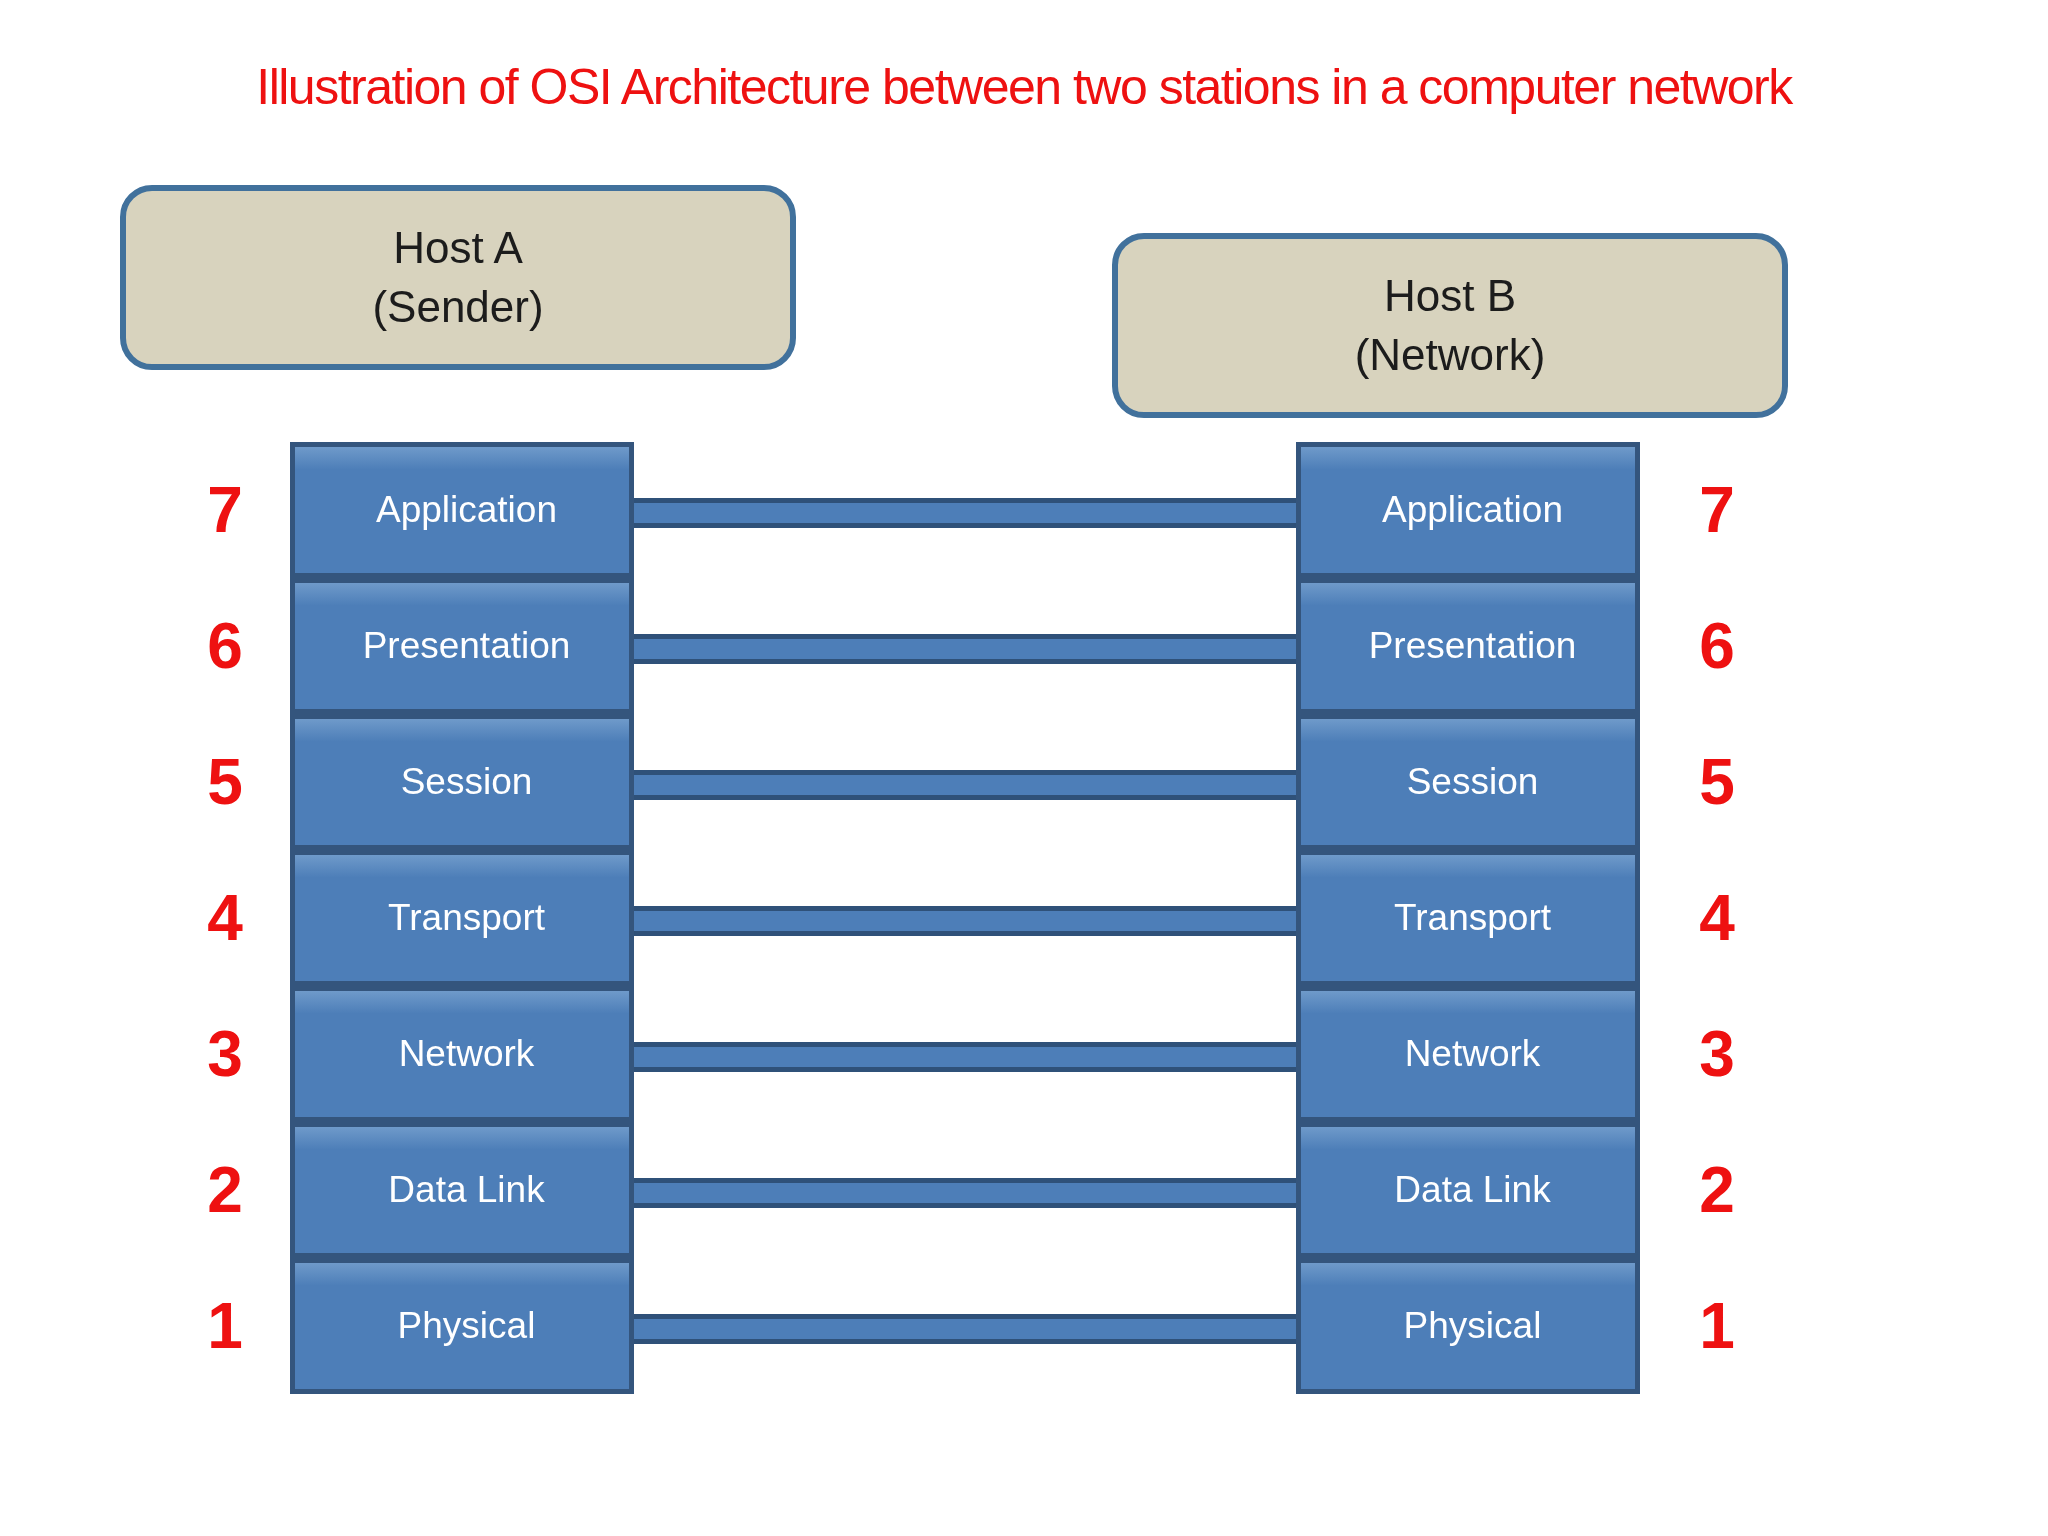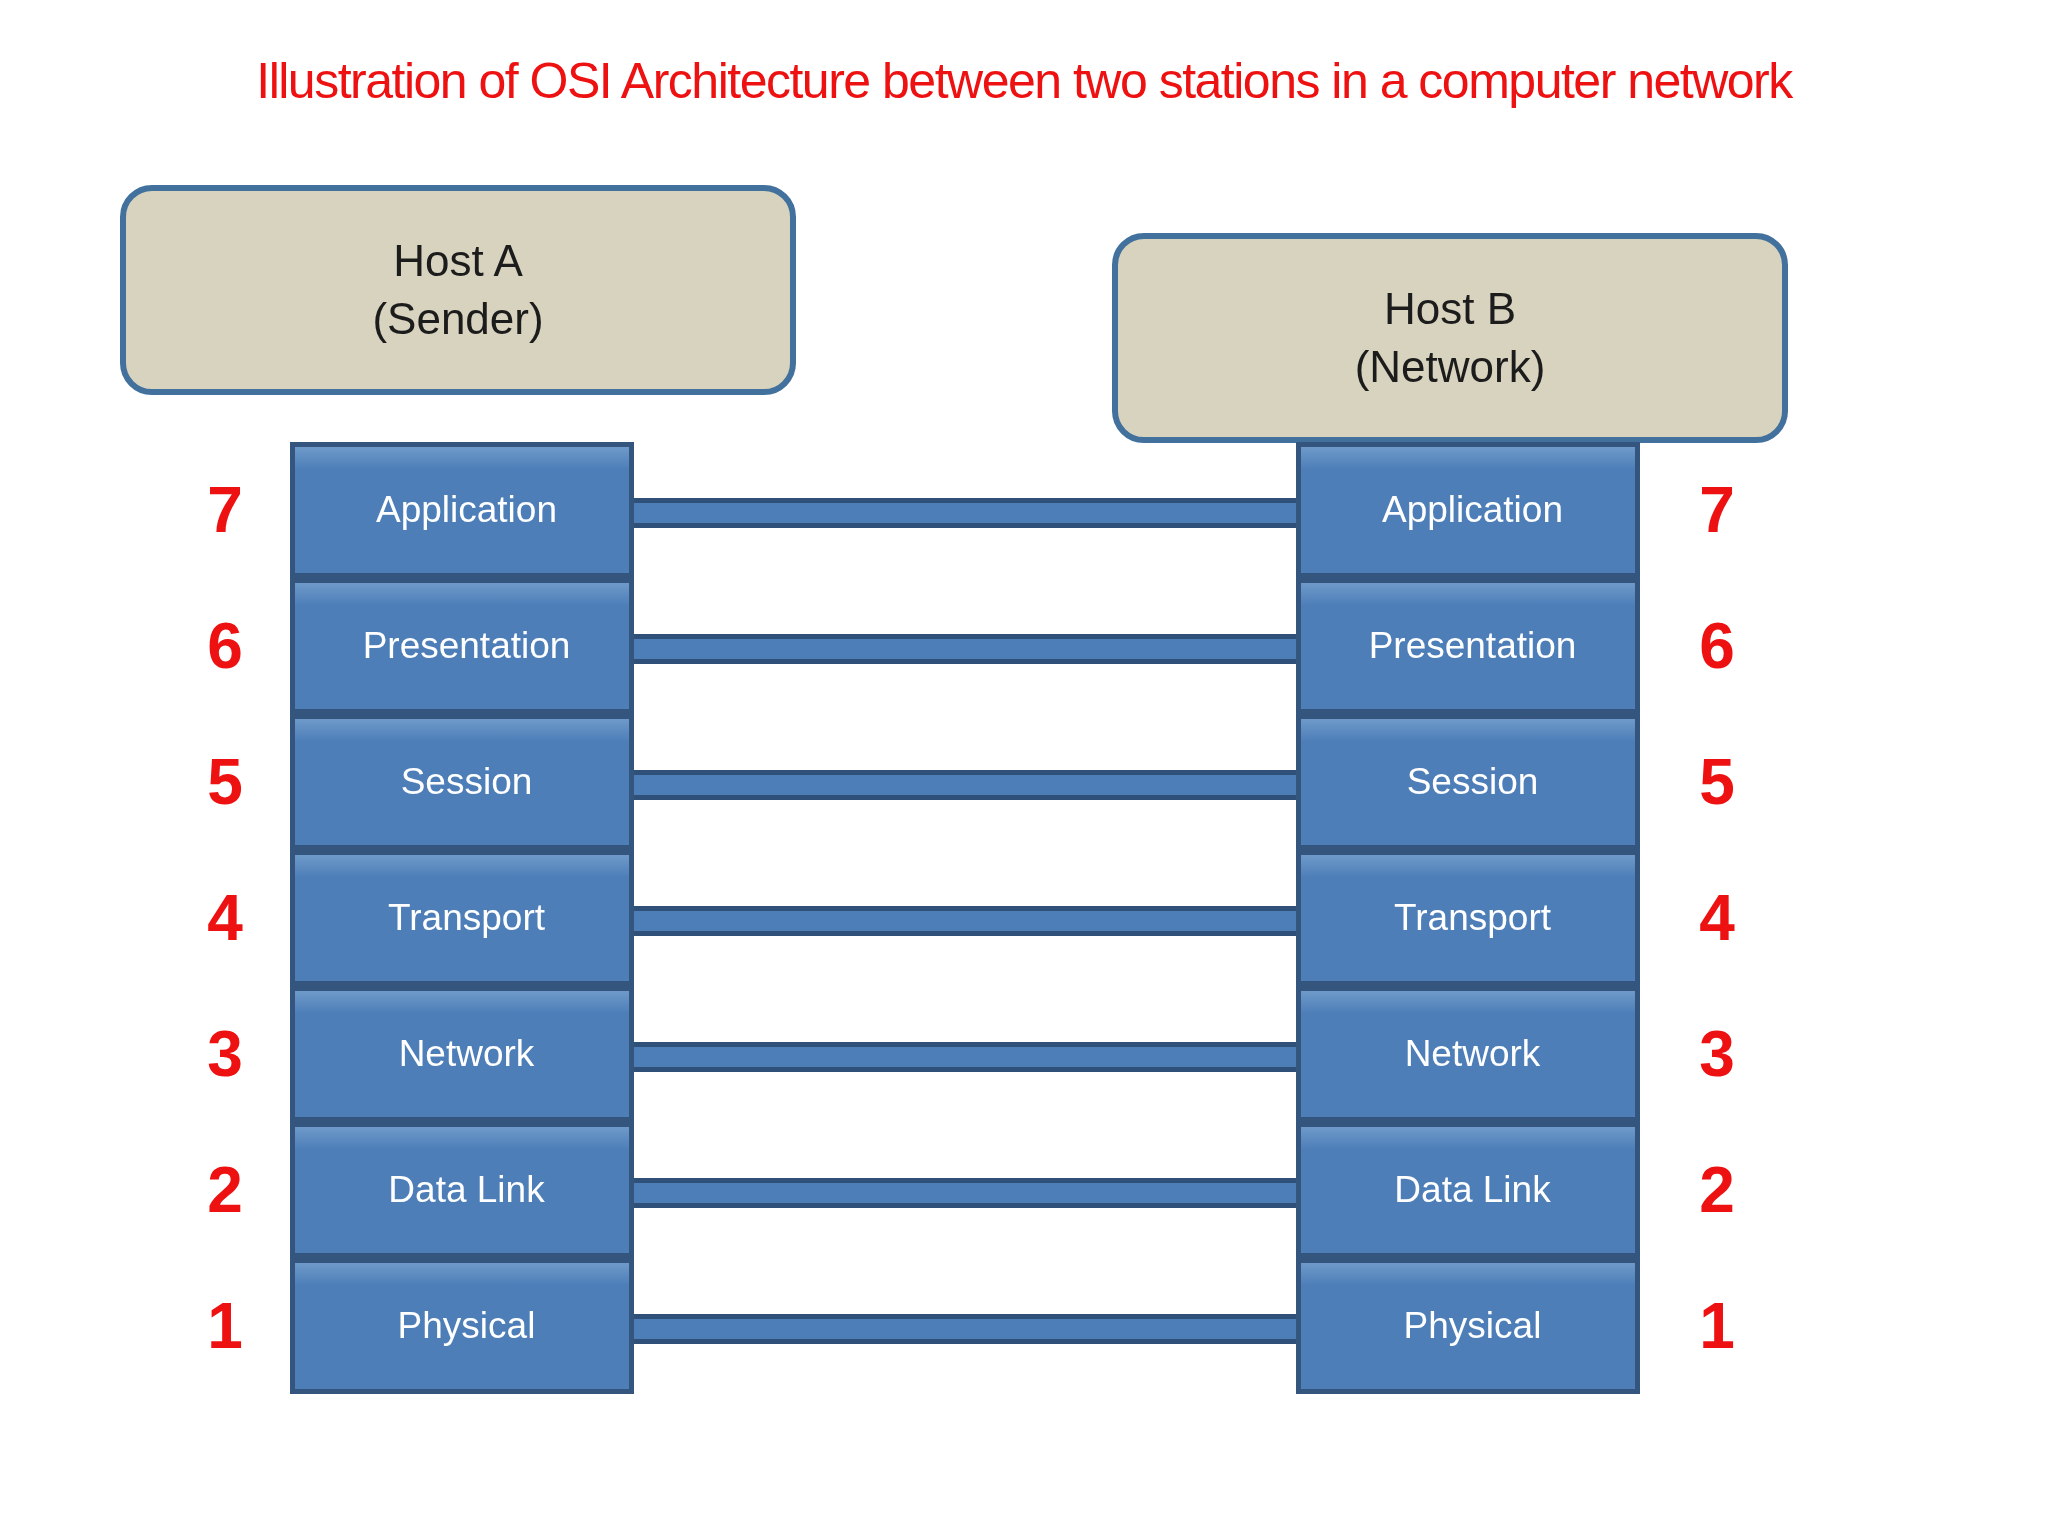--- a/index.html
+++ b/index.html
@@ -12,35 +12,35 @@
     width: 2048px;
     height: 1536px;
     overflow: hidden;
     background: var(--background, #ffffff);
     font-family: "Liberation Sans", sans-serif;
   }
 
   
   .title {
     position: absolute;
-    top: 52px;
+    top: 58px;
     left: 0;
     width: 2048px;
     text-align: center;
     font-size: 50px;
     letter-spacing: -1.5px;
     color: var(--title-red, #ee1111);
     white-space: nowrap;
   }
 
   
   .host {
     position: absolute;
     top: 185px;
-    height: 210px;
+    height: 185px;
     width: 676px;
     box-sizing: border-box;
     background: var(--host-fill, #d8d3be);
     border: 6px solid var(--host-border, #41719c);
     border-radius: 32px;
     display: flex;
     flex-direction: column;
     align-items: center;
     justify-content: center;
     font-size: 44px;

